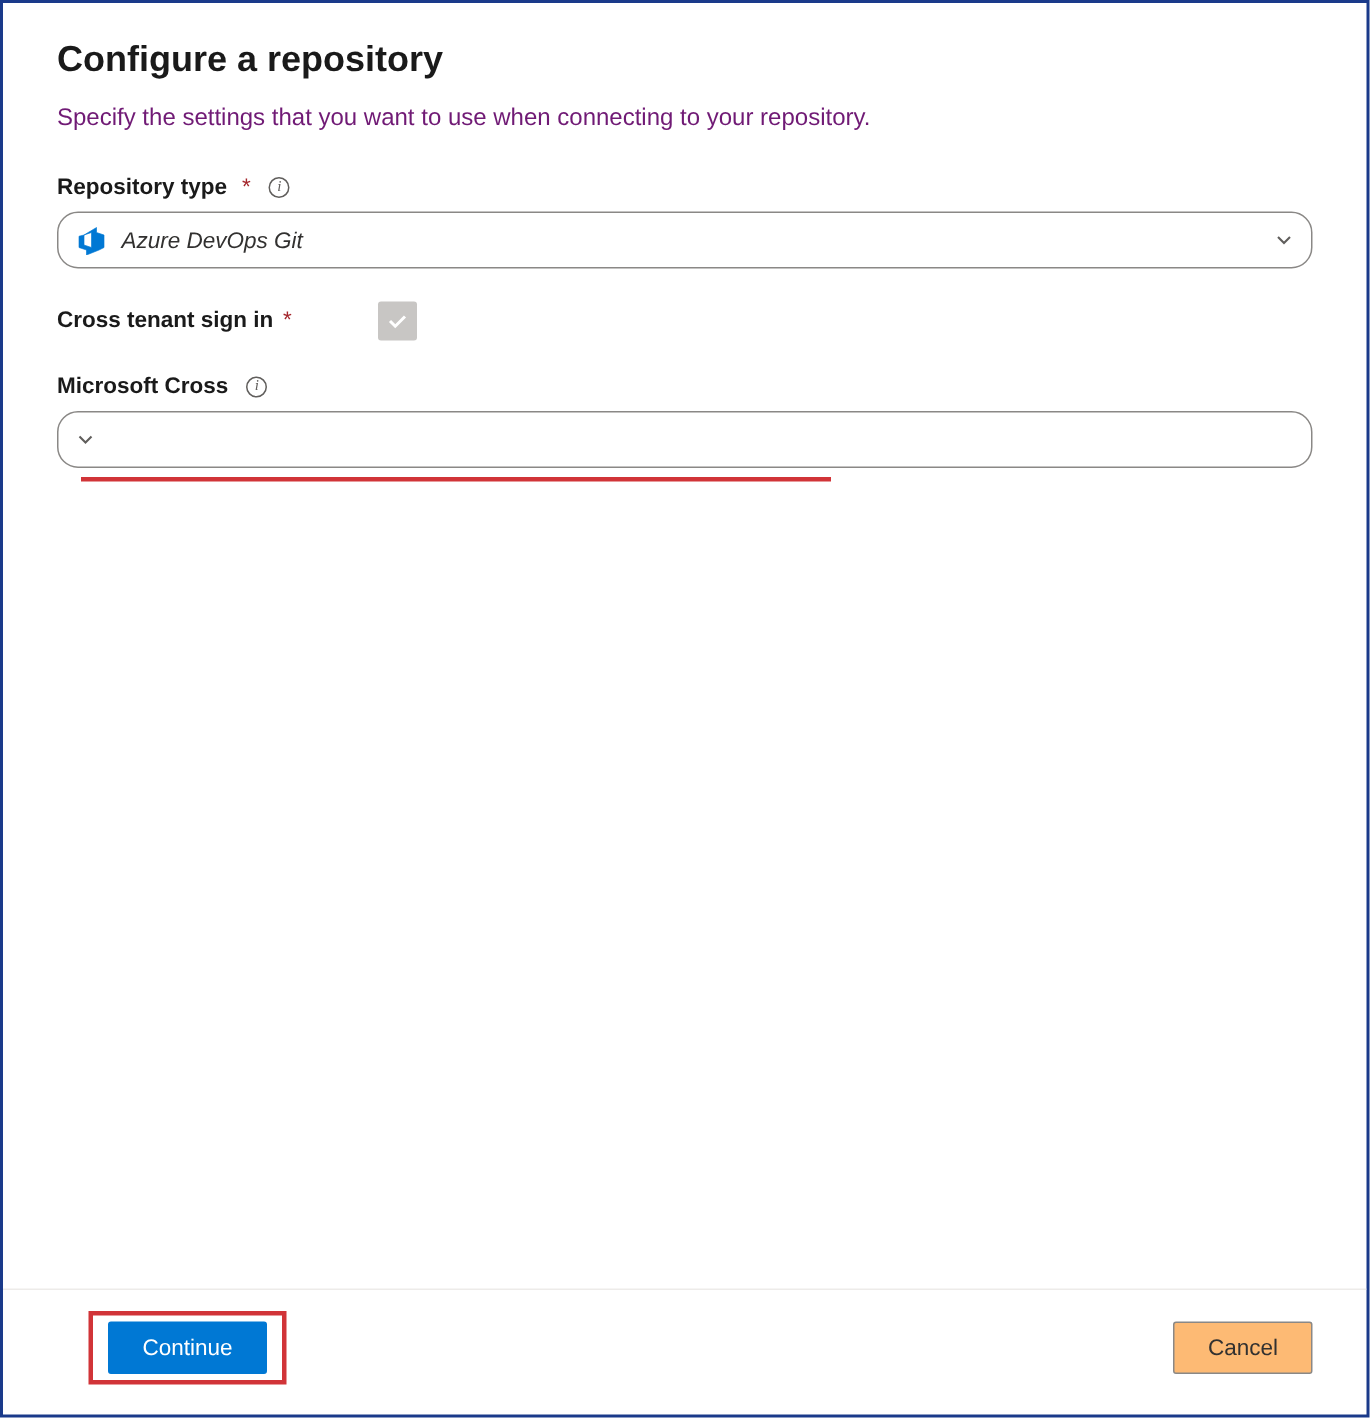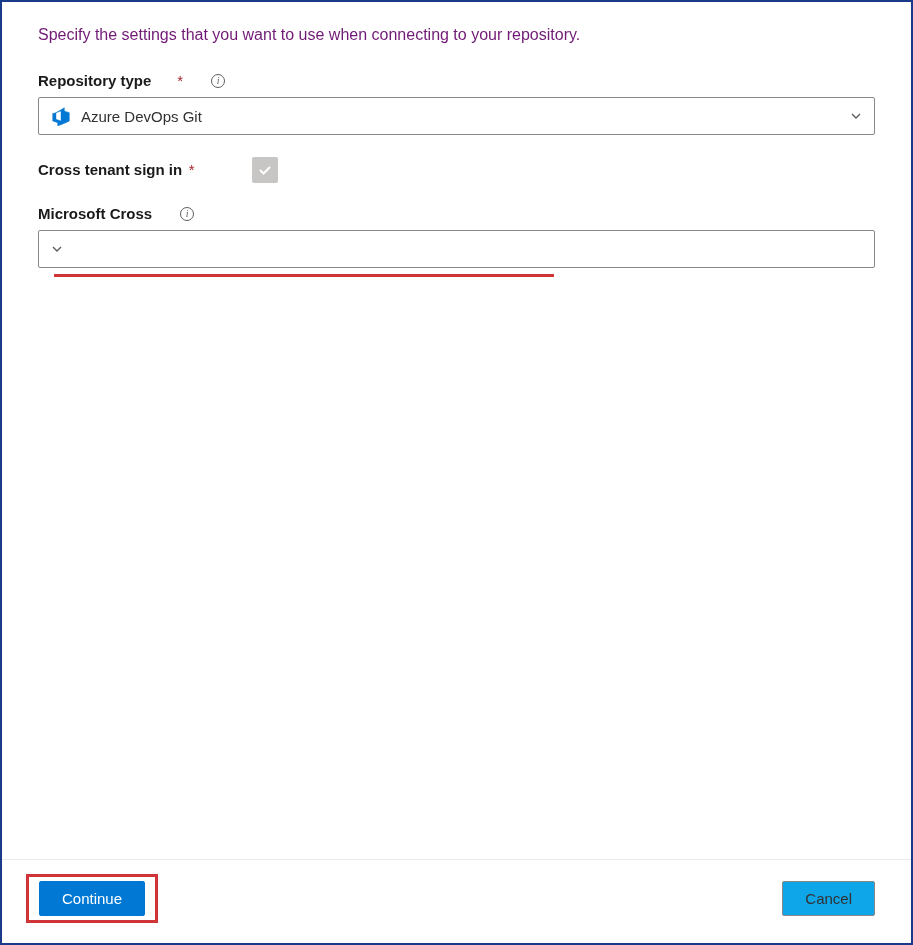--- a/index.html
+++ b/index.html
@@ -27,21 +27,21 @@
       font-size: 16px;
       color: #701a75;
       margin-bottom: 28px;
     }
     .field-group {
       margin-bottom: 22px;
     }
     .label-row {
       display: flex;
       align-items: center;
-      gap: 24px;
+      gap: 8px;
       margin-bottom: 8px;
     }
     .field-label {
       font-size: 15px;
       font-weight: 600;
       color: #1a1a1a;
     }
     .required-asterisk {
       color: #a4262c;
       font-size: 15px;
@@ -58,27 +58,28 @@
       font-size: 10px;
       color: #605e5c;
       font-style: italic;
       font-family: serif;
       margin-left: 4px;
     }
     .dropdown {
       width: 100%;
       height: 38px;
       border: 1px solid #8a8886;
-      border-radius: 2px;
+      border-radius: 14px;
       background: #fff;
       display: flex;
       align-items: center;
       padding: 0 12px;
       cursor: pointer;
       position: relative;
+      font-style: italic;
     }
     .dropdown-icon {
       width: 20px;
       height: 20px;
       margin-right: 10px;
       display: inline-flex;
       align-items: center;
       justify-content: center;
     }
     .dropdown-value {
@@ -115,52 +116,53 @@
     }
     .underline-annotation {
       height: 3px;
       background: #d13438;
       width: 500px;
       margin-top: 6px;
       margin-left: 16px;
     }
     .footer {
       border-top: 1px solid #edebe9;
-      padding: 14px 36px 20px 24px;
+      padding: 14px 36px 20px 57px;
       display: flex;
       justify-content: space-between;
       align-items: center;
     }
     .btn {
       font-size: 15px;
       padding: 8px 22px;
       border-radius: 2px;
       cursor: pointer;
       font-family: inherit;
     }
     .btn-primary {
       background: #0078d4;
       color: #fff;
       border: 1px solid #0078d4;
     }
     .btn-secondary {
-      background: #0ea5e9;
+      background: #fdba74;
       color: #323130;
       border: 1px solid #8a8886;
     }
     .highlight-box {
       border: 3px solid #d13438;
       padding: 4px 10px;
       display: inline-block;
     }
   </style>
 </head>
 <body>
 
 <div class="content">
+  <h1>Configure a repository</h1>
   <p class="description">Specify the settings that you want to use when connecting to your repository.</p>
 
   <div class="field-group">
     <div class="label-row">
       <span class="field-label">Repository type</span>
       <span class="required-asterisk">*</span>
       <span class="info-icon">i</span>
     </div>
     <div class="dropdown" tabindex="0">
       <span class="dropdown-icon">

